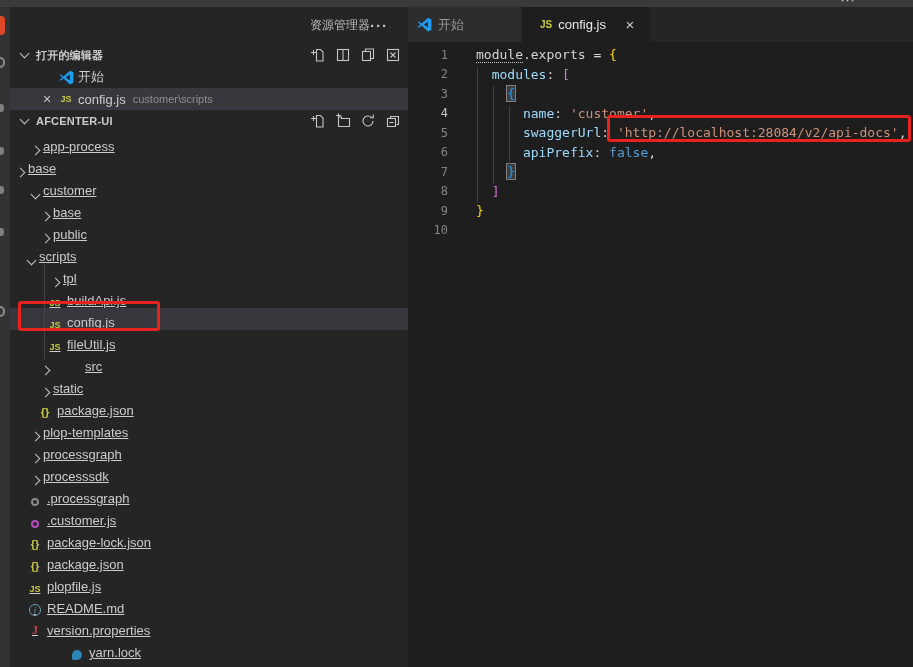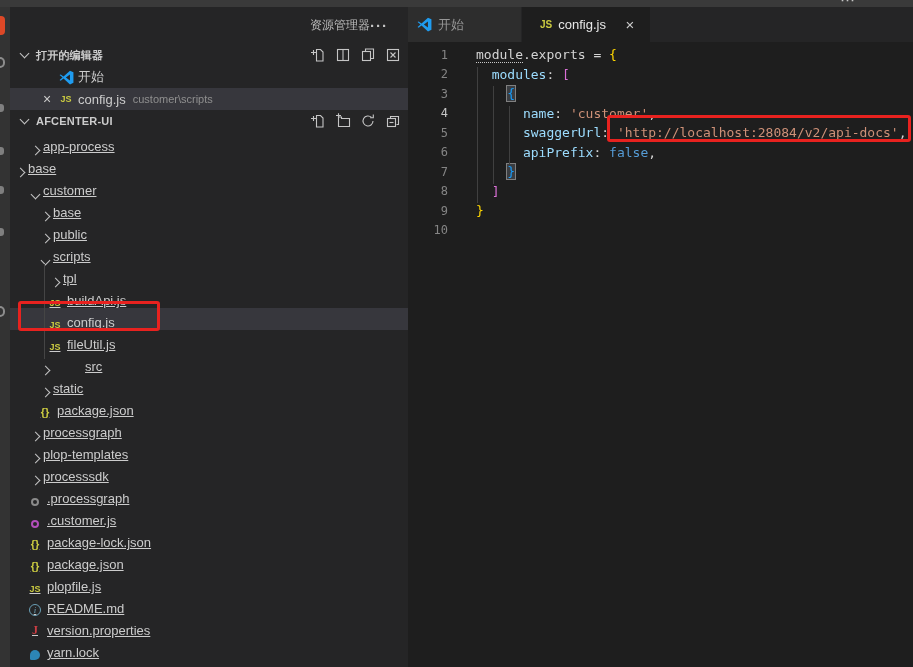--- a/index.html
+++ b/index.html
@@ -212,129 +212,129 @@
             <span class="chev right"></span>
           </span>
           <span>base</span>
         </div>
         <div class="trow" style="padding-left: 27px;">
           <span class="chevbox">
             <span class="chev right"></span>
           </span>
           <span>public</span>
         </div>
+        <div class="trow" style="padding-left: 13px;">
+          <span class="chevbox">
+            <span class="chev down"></span>
+          </span>
+          <span>scripts</span>
+        </div>
+        <div class="trow" style="padding-left: 37px;">
+          <span class="chevbox">
+            <span class="chev right"></span>
+          </span>
+          <span>tpl</span>
+        </div>
+        <div class="trow" style="padding-left: 37px;">
+          <span class="fibox">
+            <span class="fi-js">JS</span>
+          </span>
+          <span>buildApi.js</span>
+        </div>
+        <div class="trow sel" style="padding-left: 37px;">
+          <span class="fibox">
+            <span class="fi-js">JS</span>
+          </span>
+          <span>config.js</span>
+        </div>
+        <div class="trow" style="padding-left: 37px;">
+          <span class="fibox">
+            <span class="fi-js">JS</span>
+          </span>
+          <span>fileUtil.js</span>
+        </div>
+        <div class="trow" style="padding-left: 27px; gap: 32px;">
+          <span class="chevbox">
+            <span class="chev right"></span>
+          </span>
+          <span>src</span>
+        </div>
         <div class="trow" style="padding-left: 27px;">
           <span class="chevbox">
-            <span class="chev down"></span>
-          </span>
-          <span>scripts</span>
-        </div>
-        <div class="trow" style="padding-left: 37px;">
-          <span class="chevbox">
-            <span class="chev right"></span>
-          </span>
-          <span>tpl</span>
-        </div>
-        <div class="trow" style="padding-left: 37px;">
+            <span class="chev right"></span>
+          </span>
+          <span>static</span>
+        </div>
+        <div class="trow" style="padding-left: 27px;">
+          <span class="fibox">
+            <span class="fi-json">{}</span>
+          </span>
+          <span>package.json</span>
+        </div>
+        <div class="trow" style="padding-left: 17px;">
+          <span class="chevbox">
+            <span class="chev right"></span>
+          </span>
+          <span>plop-templates</span>
+        </div>
+        <div class="trow" style="padding-left: 17px;">
+          <span class="chevbox">
+            <span class="chev right"></span>
+          </span>
+          <span>processgraph</span>
+        </div>
+        <div class="trow" style="padding-left: 17px;">
+          <span class="chevbox">
+            <span class="chev right"></span>
+          </span>
+          <span>processsdk</span>
+        </div>
+        <div class="trow" style="padding-left: 17px;">
+          <span class="fibox">
+            <span class="fi-ring ring-gray"></span>
+          </span>
+          <span>.processgraph</span>
+        </div>
+        <div class="trow" style="padding-left: 17px;">
+          <span class="fibox">
+            <span class="fi-ring ring-purple"></span>
+          </span>
+          <span>.customer.js</span>
+        </div>
+        <div class="trow" style="padding-left: 17px;">
+          <span class="fibox">
+            <span class="fi-json">{}</span>
+          </span>
+          <span>package-lock.json</span>
+        </div>
+        <div class="trow" style="padding-left: 17px;">
+          <span class="fibox">
+            <span class="fi-json">{}</span>
+          </span>
+          <span>package.json</span>
+        </div>
+        <div class="trow" style="padding-left: 17px;">
           <span class="fibox">
             <span class="fi-js">JS</span>
           </span>
-          <span>buildApi.js</span>
-        </div>
-        <div class="trow sel" style="padding-left: 37px;">
-          <span class="fibox">
-            <span class="fi-js">JS</span>
-          </span>
-          <span>config.js</span>
-        </div>
-        <div class="trow" style="padding-left: 37px;">
-          <span class="fibox">
-            <span class="fi-js">JS</span>
-          </span>
-          <span>fileUtil.js</span>
-        </div>
-        <div class="trow" style="padding-left: 27px; gap: 32px;">
-          <span class="chevbox">
-            <span class="chev right"></span>
-          </span>
-          <span>src</span>
-        </div>
-        <div class="trow" style="padding-left: 27px;">
-          <span class="chevbox">
-            <span class="chev right"></span>
-          </span>
-          <span>static</span>
-        </div>
-        <div class="trow" style="padding-left: 27px;">
-          <span class="fibox">
-            <span class="fi-json">{}</span>
-          </span>
-          <span>package.json</span>
-        </div>
-        <div class="trow" style="padding-left: 17px;">
-          <span class="chevbox">
-            <span class="chev right"></span>
-          </span>
-          <span>processgraph</span>
-        </div>
-        <div class="trow" style="padding-left: 17px;">
-          <span class="chevbox">
-            <span class="chev right"></span>
-          </span>
-          <span>plop-templates</span>
-        </div>
-        <div class="trow" style="padding-left: 17px;">
-          <span class="chevbox">
-            <span class="chev right"></span>
-          </span>
-          <span>processsdk</span>
-        </div>
-        <div class="trow" style="padding-left: 17px;">
-          <span class="fibox">
-            <span class="fi-ring ring-gray"></span>
-          </span>
-          <span>.processgraph</span>
-        </div>
-        <div class="trow" style="padding-left: 17px;">
-          <span class="fibox">
-            <span class="fi-ring ring-purple"></span>
-          </span>
-          <span>.customer.js</span>
-        </div>
-        <div class="trow" style="padding-left: 17px;">
-          <span class="fibox">
-            <span class="fi-json">{}</span>
-          </span>
-          <span>package-lock.json</span>
-        </div>
-        <div class="trow" style="padding-left: 17px;">
-          <span class="fibox">
-            <span class="fi-json">{}</span>
-          </span>
-          <span>package.json</span>
-        </div>
-        <div class="trow" style="padding-left: 17px;">
-          <span class="fibox">
-            <span class="fi-js">JS</span>
-          </span>
           <span>plopfile.js</span>
         </div>
         <div class="trow" style="padding-left: 17px;">
           <span class="fibox">
             <span class="fi-info">i</span>
           </span>
           <span>README.md</span>
         </div>
         <div class="trow" style="padding-left: 17px;">
           <span class="fibox">
             <span class="fi-j">J</span>
           </span>
           <span>version.properties</span>
         </div>
-        <div class="trow" style="padding-left: 17px;">
+        <div class="trow" style="padding-left: 17px; margin-left: 42px;">
           <span class="fibox">
             <span class="fi-yarn"></span>
           </span>
           <span>yarn.lock</span>
         </div>
       </div>
     <div class="tree-guide"></div>
   </div>
 
   <div class="editor">

